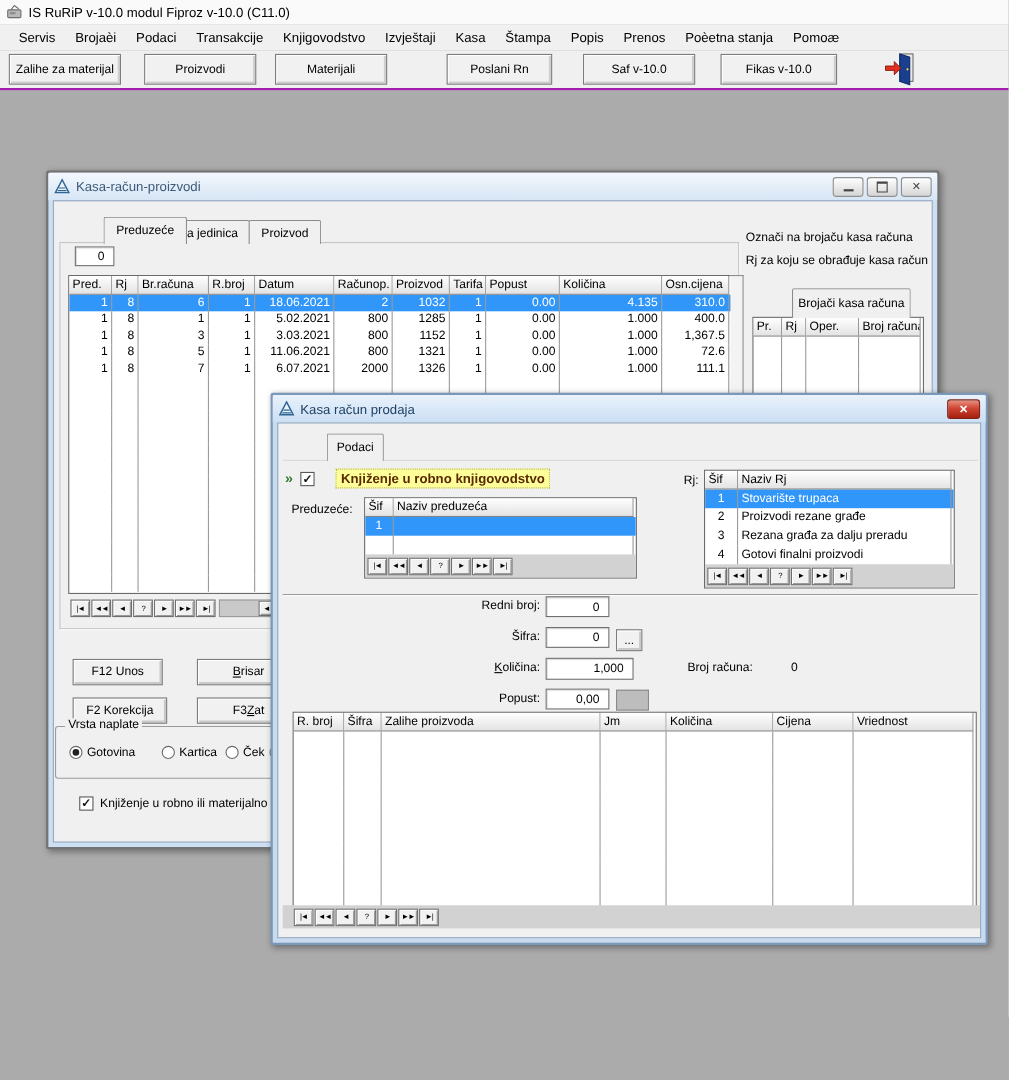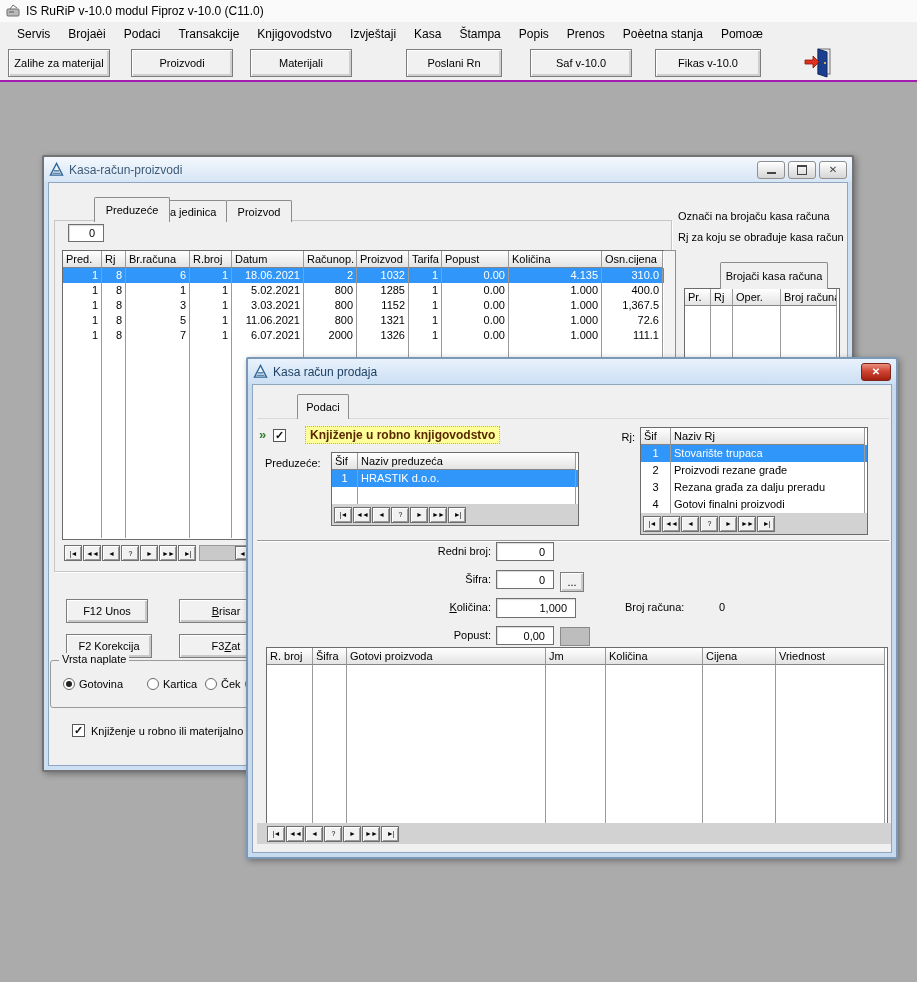--- a/index.html
+++ b/index.html
@@ -551,21 +551,20 @@
 
     <div class="lbl" style="left:12px;top:72px;">Preduzeće:</div>
     <div class="dbgrid mix rh17" style="left:78px;top:67px;width:246px;height:72px;">
       <div>
           <div class="g-row g-head" style="grid-template-columns: 26px 218px;">
             <div class="g-hcell">Šif</div>
             <div class="g-hcell">Naziv preduzeća</div>
           </div>
           <div class="g-row g-body sel" style="grid-template-columns: 26px 218px;">
             <div class="g-cell">1</div>
-            <div class="g-cell">HRASTIK  d.o.o.</div>
           </div>
           <div class="g-row g-body" style="grid-template-columns: 26px 218px;">
             <div class="g-cell"></div>
             <div class="g-cell"></div>
           </div>
         </div>
       <div class="gridnav">
           <span class="navbar">
             <button class="navbtn">|◄</button>
             <button class="navbtn">◄◄</button>
@@ -630,21 +629,21 @@
     <div class="lbl" style="left:466px;top:216px;">0</div>
 
     <div class="lbl rlbl" style="left:168px;top:244px;width:70px;">Popust:</div>
     <input class="inp" style="left: 243px; top: 241px; width: 58px; height: 19px;" readonly="" value="0,00">
     <div class="graybox" style="left:307px;top:242px;width:28px;height:17px;"></div>
 
     <div class="dbgrid rh17" style="left:13px;top:262px;width:620px;height:176px;">
         <div class="g-row g-head" style="grid-template-columns: 46px 34px 199px 60px 97px 73px 109px;">
           <div class="g-hcell">R. broj</div>
           <div class="g-hcell">Šifra</div>
-          <div class="g-hcell">Gotovi proizvoda</div>
+          <div class="g-hcell">Zalihe proizvoda</div>
           <div class="g-hcell">Jm</div>
           <div class="g-hcell">Količina</div>
           <div class="g-hcell">Cijena</div>
           <div class="g-hcell">Vriednost</div>
         </div>
         <div class="g-row g-body" style="grid-template-columns: 46px 34px 199px 60px 97px 73px 109px;">
           <div class="g-cell"></div>
           <div class="g-cell"></div>
           <div class="g-cell"></div>
           <div class="g-cell"></div>

